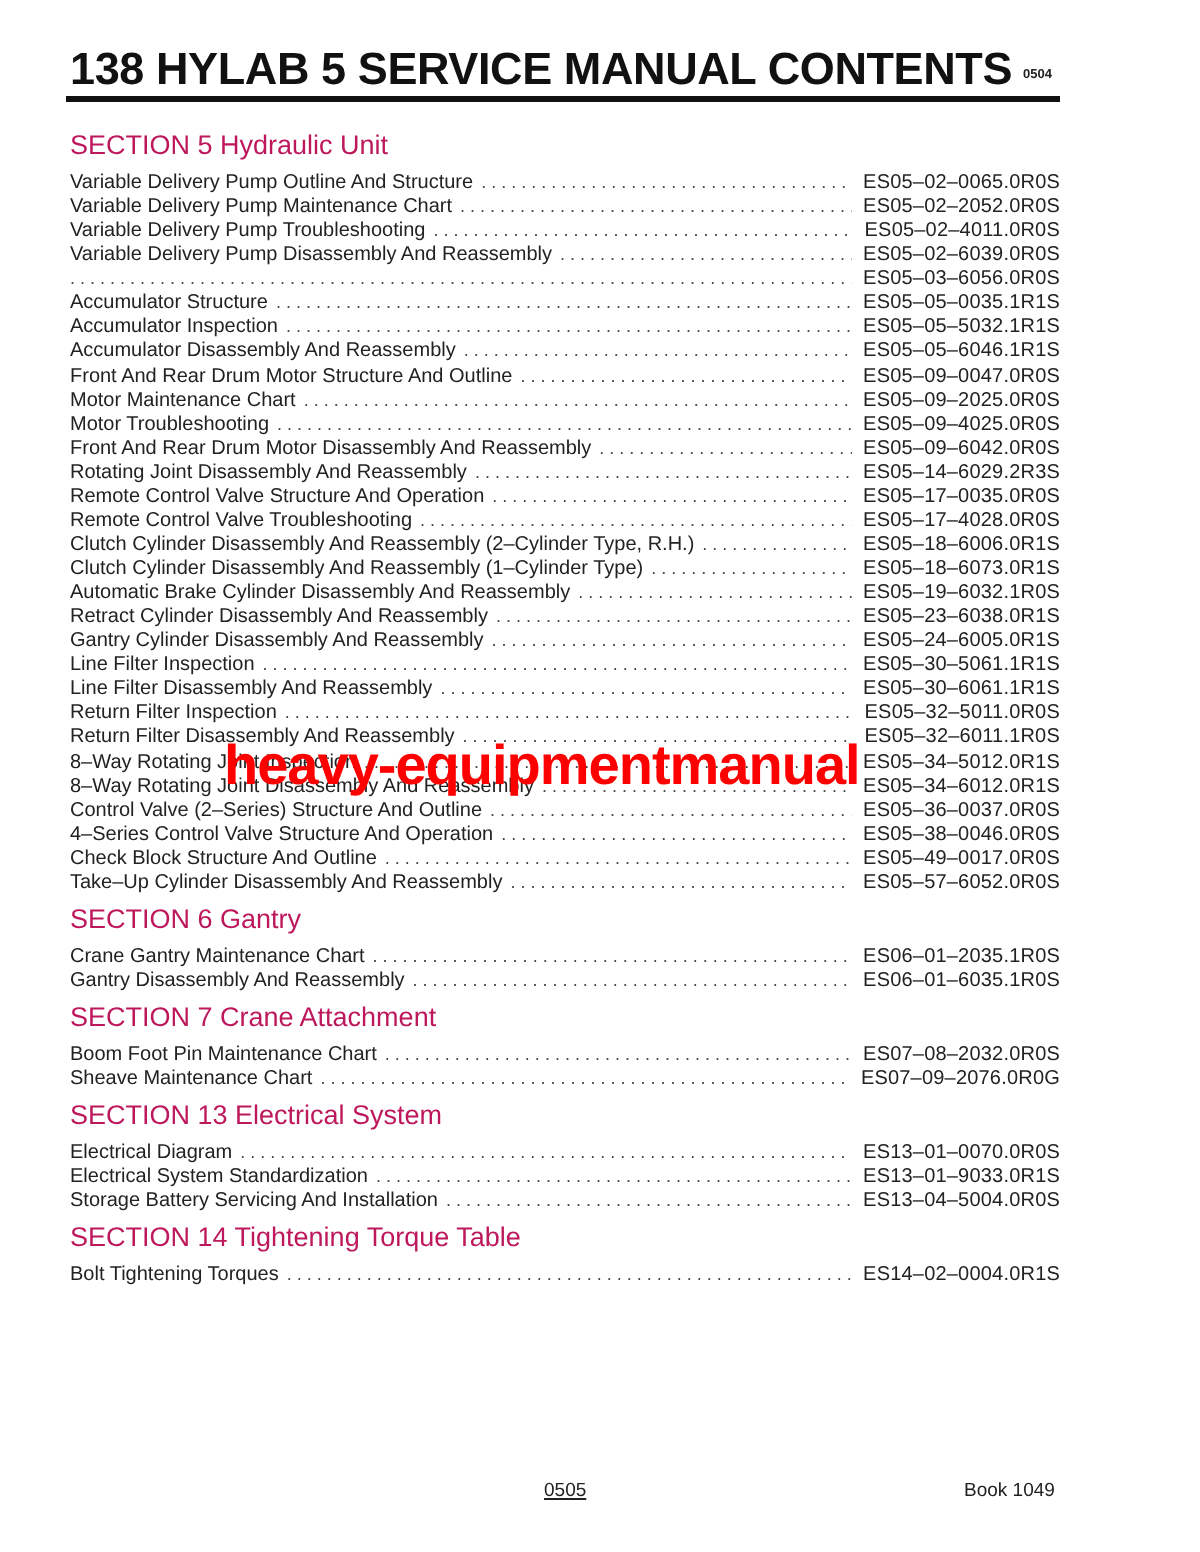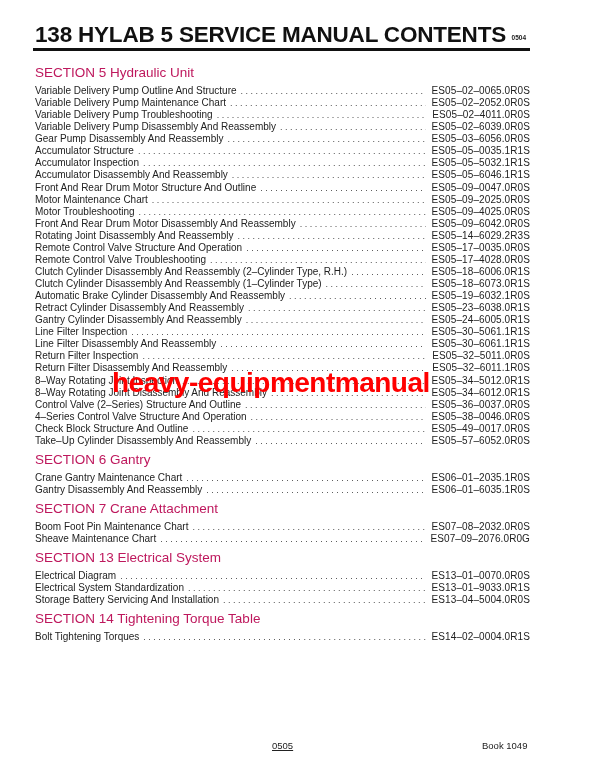--- a/index.html
+++ b/index.html
@@ -52,21 +52,20 @@
         <span class="toc-label">Variable Delivery Pump Troubleshooting</span>
         <span class="toc-dots"></span>
         <span class="toc-code">ES05–02–4011.0R0S</span>
       </div>
       <div class="toc-row">
         <span class="toc-label">Variable Delivery Pump Disassembly And Reassembly</span>
         <span class="toc-dots"></span>
         <span class="toc-code">ES05–02–6039.0R0S</span>
       </div>
       <div class="toc-row">
-        <span class="toc-label">Gear Pump Disassembly And Reassembly</span>
         <span class="toc-dots"></span>
         <span class="toc-code">ES05–03–6056.0R0S</span>
       </div>
       <div class="toc-row">
         <span class="toc-label">Accumulator Structure</span>
         <span class="toc-dots"></span>
         <span class="toc-code">ES05–05–0035.1R1S</span>
       </div>
       <div class="toc-row">
         <span class="toc-label">Accumulator Inspection</span>

